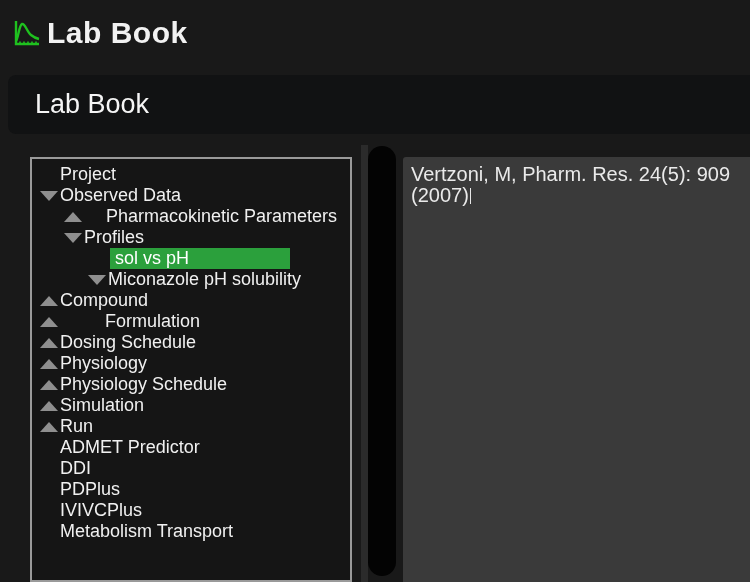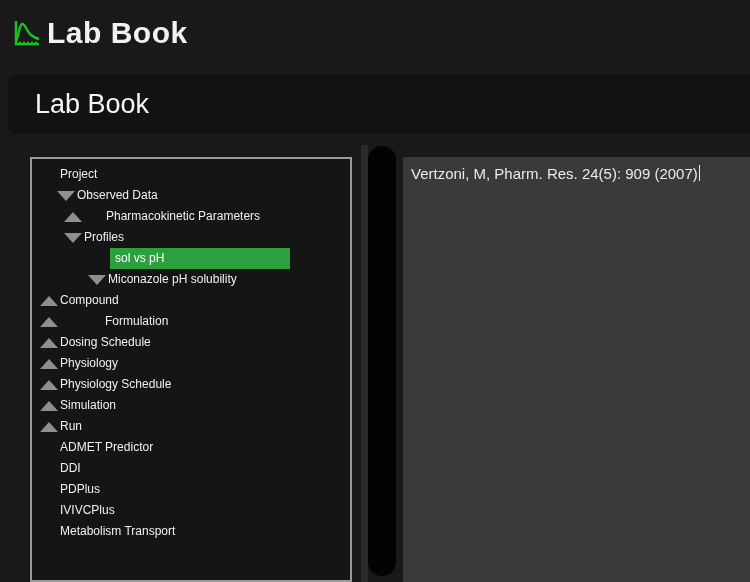--- a/index.html
+++ b/index.html
@@ -48,21 +48,21 @@
     white-space: nowrap; cursor: default;
   }
   .arrow-cell {
     width: 22px; height: 21px; flex: 0 0 22px;
     display: flex; align-items: center; justify-content: flex-start;
   }
   .tri { width: 0; height: 0; margin-left: 2px; }
   .tri-down { border-left: 9px solid transparent; border-right: 9px solid transparent; border-top: 10px solid #8f8f8f; }
   .tri-up   { border-left: 9px solid transparent; border-right: 9px solid transparent; border-bottom: 10px solid #8f8f8f; }
   .tree-label {
-    color: #f0f0f0; font-size: 12px; line-height: 21px;
+    color: #f0f0f0; font-size: 18px; line-height: 21px;
   }
   .tree-label.selected {
     background: #2ba03c; color: #ffffff;
     min-width: 180px; height: 21px;
     padding-left: 5px;
   }
 
   
   .splitter-track {
     position: absolute; left: 361px; top: 145px; width: 7px; height: 437px;
@@ -75,21 +75,21 @@
   }
 
   
   .note-panel {
     position: absolute; left: 403px; top: 157px; width: 347px; height: 425px;
     background: #3a3a3a;
     border-radius: 3px 0 0 0;
     padding: 7px 8px;
   }
   .note-text {
-    color: #eaeaea; font-size: 15px; line-height: 20px;
+    color: #eaeaea; font-size: 20px; line-height: 20px;
     white-space: pre-wrap;
     display: inline;
   }
   .text-cursor {
     display: inline-block; width: 1.5px; height: 16px;
     background: #e8e8e8; vertical-align: -2px; margin-left: 1px;
   }
 </style>
 </head>
 <body>
@@ -108,21 +108,21 @@
 
 <div class="labbook-bar">
   <div class="labbook-bar-title">Lab Book</div>
 </div>
 
 <div class="tree-panel" id="tree-panel">
     <div class="tree-row" style="padding-left: 6px;">
       <span class="arrow-cell"></span>
       <span class="tree-label">Project</span>
     </div>
-    <div class="tree-row" style="padding-left: 6px; margin-left: 17px;">
+    <div class="tree-row" style="padding-left: 6px;">
       <span class="arrow-cell">
         <span class="tri tri-down"></span>
       </span>
       <span class="tree-label">Observed Data</span>
     </div>
     <div class="tree-row" style="padding-left: 30px; gap: 22px;">
       <span class="arrow-cell">
         <span class="tri tri-up"></span>
       </span>
       <span class="tree-label">Pharmacokinetic Parameters</span>

